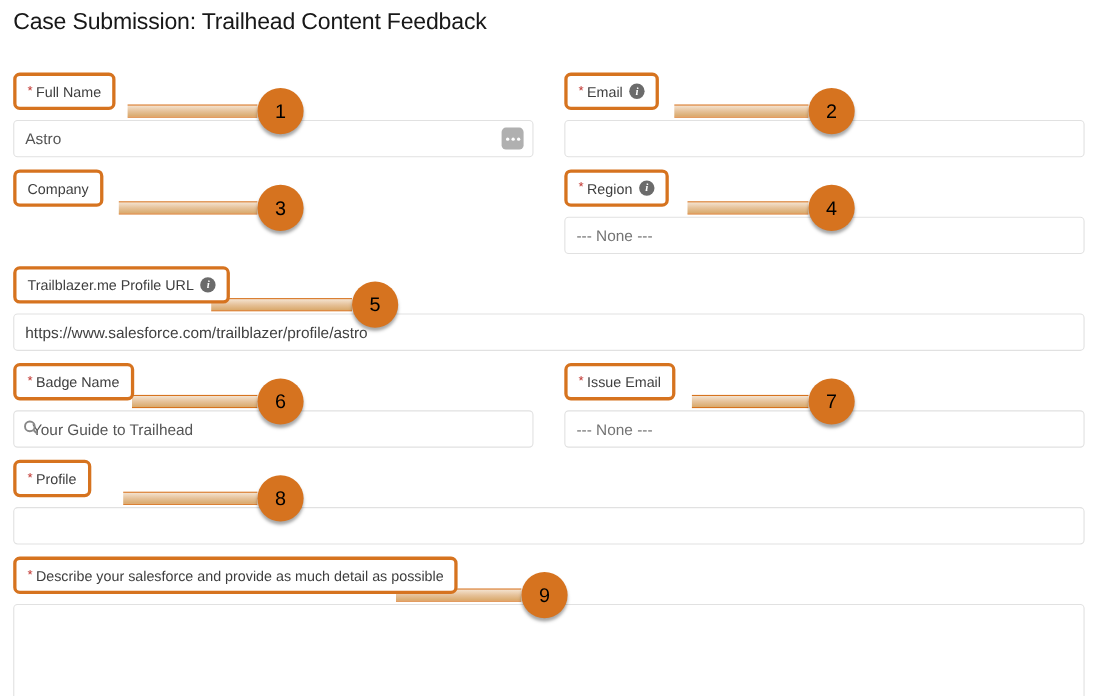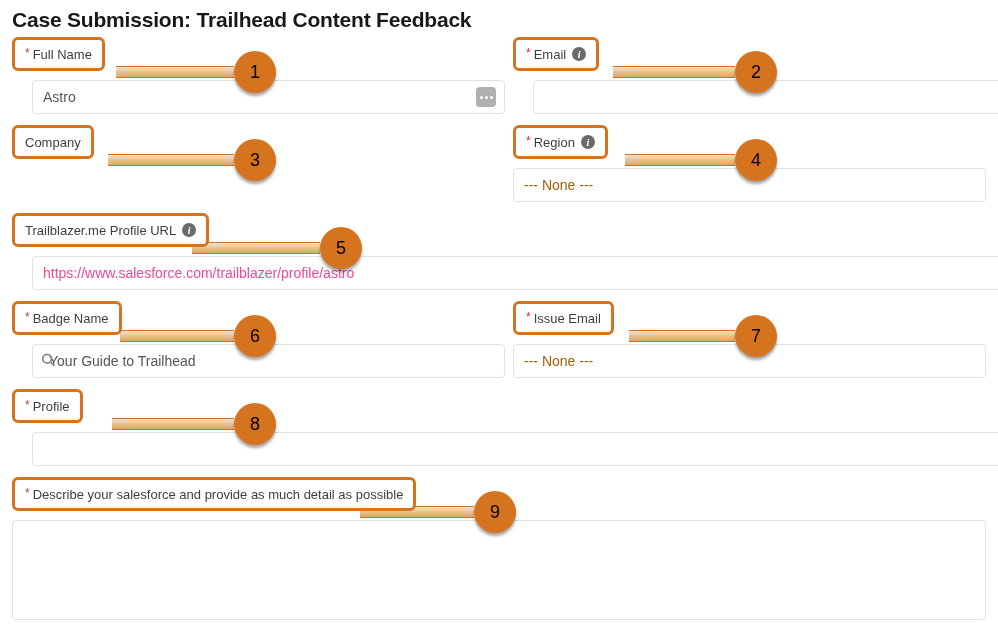--- a/index.html
+++ b/index.html
@@ -6,22 +6,22 @@
   body {
     margin: 0;
     padding: 8px 12px;
     font-family: -apple-system, BlinkMacSystemFont, "Segoe UI", Arial, sans-serif;
     background: #fff;
     color: #181818;
     width: 998px;
   }
   h1.page-title {
     font-size: 21px;
-    font-weight: 700;
-    margin: 0 0 2px 0;
+    font-weight: 400;
+    margin: 0 0 31px 0;
     letter-spacing: -0.2px;
   }
   .form { display: flex; flex-direction: column; gap: 8px; }
   .row { display: flex; gap: 28px; }
   .col { flex: 1; min-width: 0; position: relative; }
   .col-full { width: 100%; position: relative; }
 
   .field-label-box {
     display: inline-flex;
     align-items: center;
@@ -79,35 +79,35 @@
     margin-top: 6px;
     width: 100%;
     border: 1px solid #e1e1e1;
     border-radius: 4px;
     background: #fff;
     font-size: 14px;
     color: #555;
     padding: 8px 10px;
     position: relative;
   }
-  .input-box { height: 34px; display: flex; align-items: center; margin-left: 20px; }
+  .input-box { height: 34px; display: flex; align-items: center; }
   .input-box.with-search { padding-left: 16px; }
   .input-box .search-icon {
     position: absolute; left: 8px; top: 50%; transform: translateY(-50%);
     color: #888;
   }
   .input-box .ext-icon {
     position: absolute; right: 8px; top: 50%; transform: translateY(-50%);
     width: 20px; height: 20px; background: #b0b0b0; border-radius: 4px;
     display: flex; align-items: center; justify-content: center; gap: 2px;
   }
   .input-box .ext-icon span { width:3px; height:3px; background:#fff; border-radius:50%; }
-  .select-box { height: 34px; display: flex; align-items: center; color:#a16207; }
+  .select-box { height: 34px; display: flex; align-items: center; color:#737373; }
   .textarea-box { height: 100px; }
-  .placeholder { color: #ec4899; text-align: center; }
+  .placeholder { color: #404040; text-align: center; }
 
   .label-row { display: flex; align-items: center; position: relative; height: 40px; }
 
   
   .c1 .connector-wrap { left: 104px; }
   .c1 .connector-line { width: 118px; }
   .c2 .connector-wrap { left: 100px; }
   .c2 .connector-line { width: 122px; }
   .c3 .connector-wrap { left: 96px; }
   .c3 .connector-line { width: 126px; }

